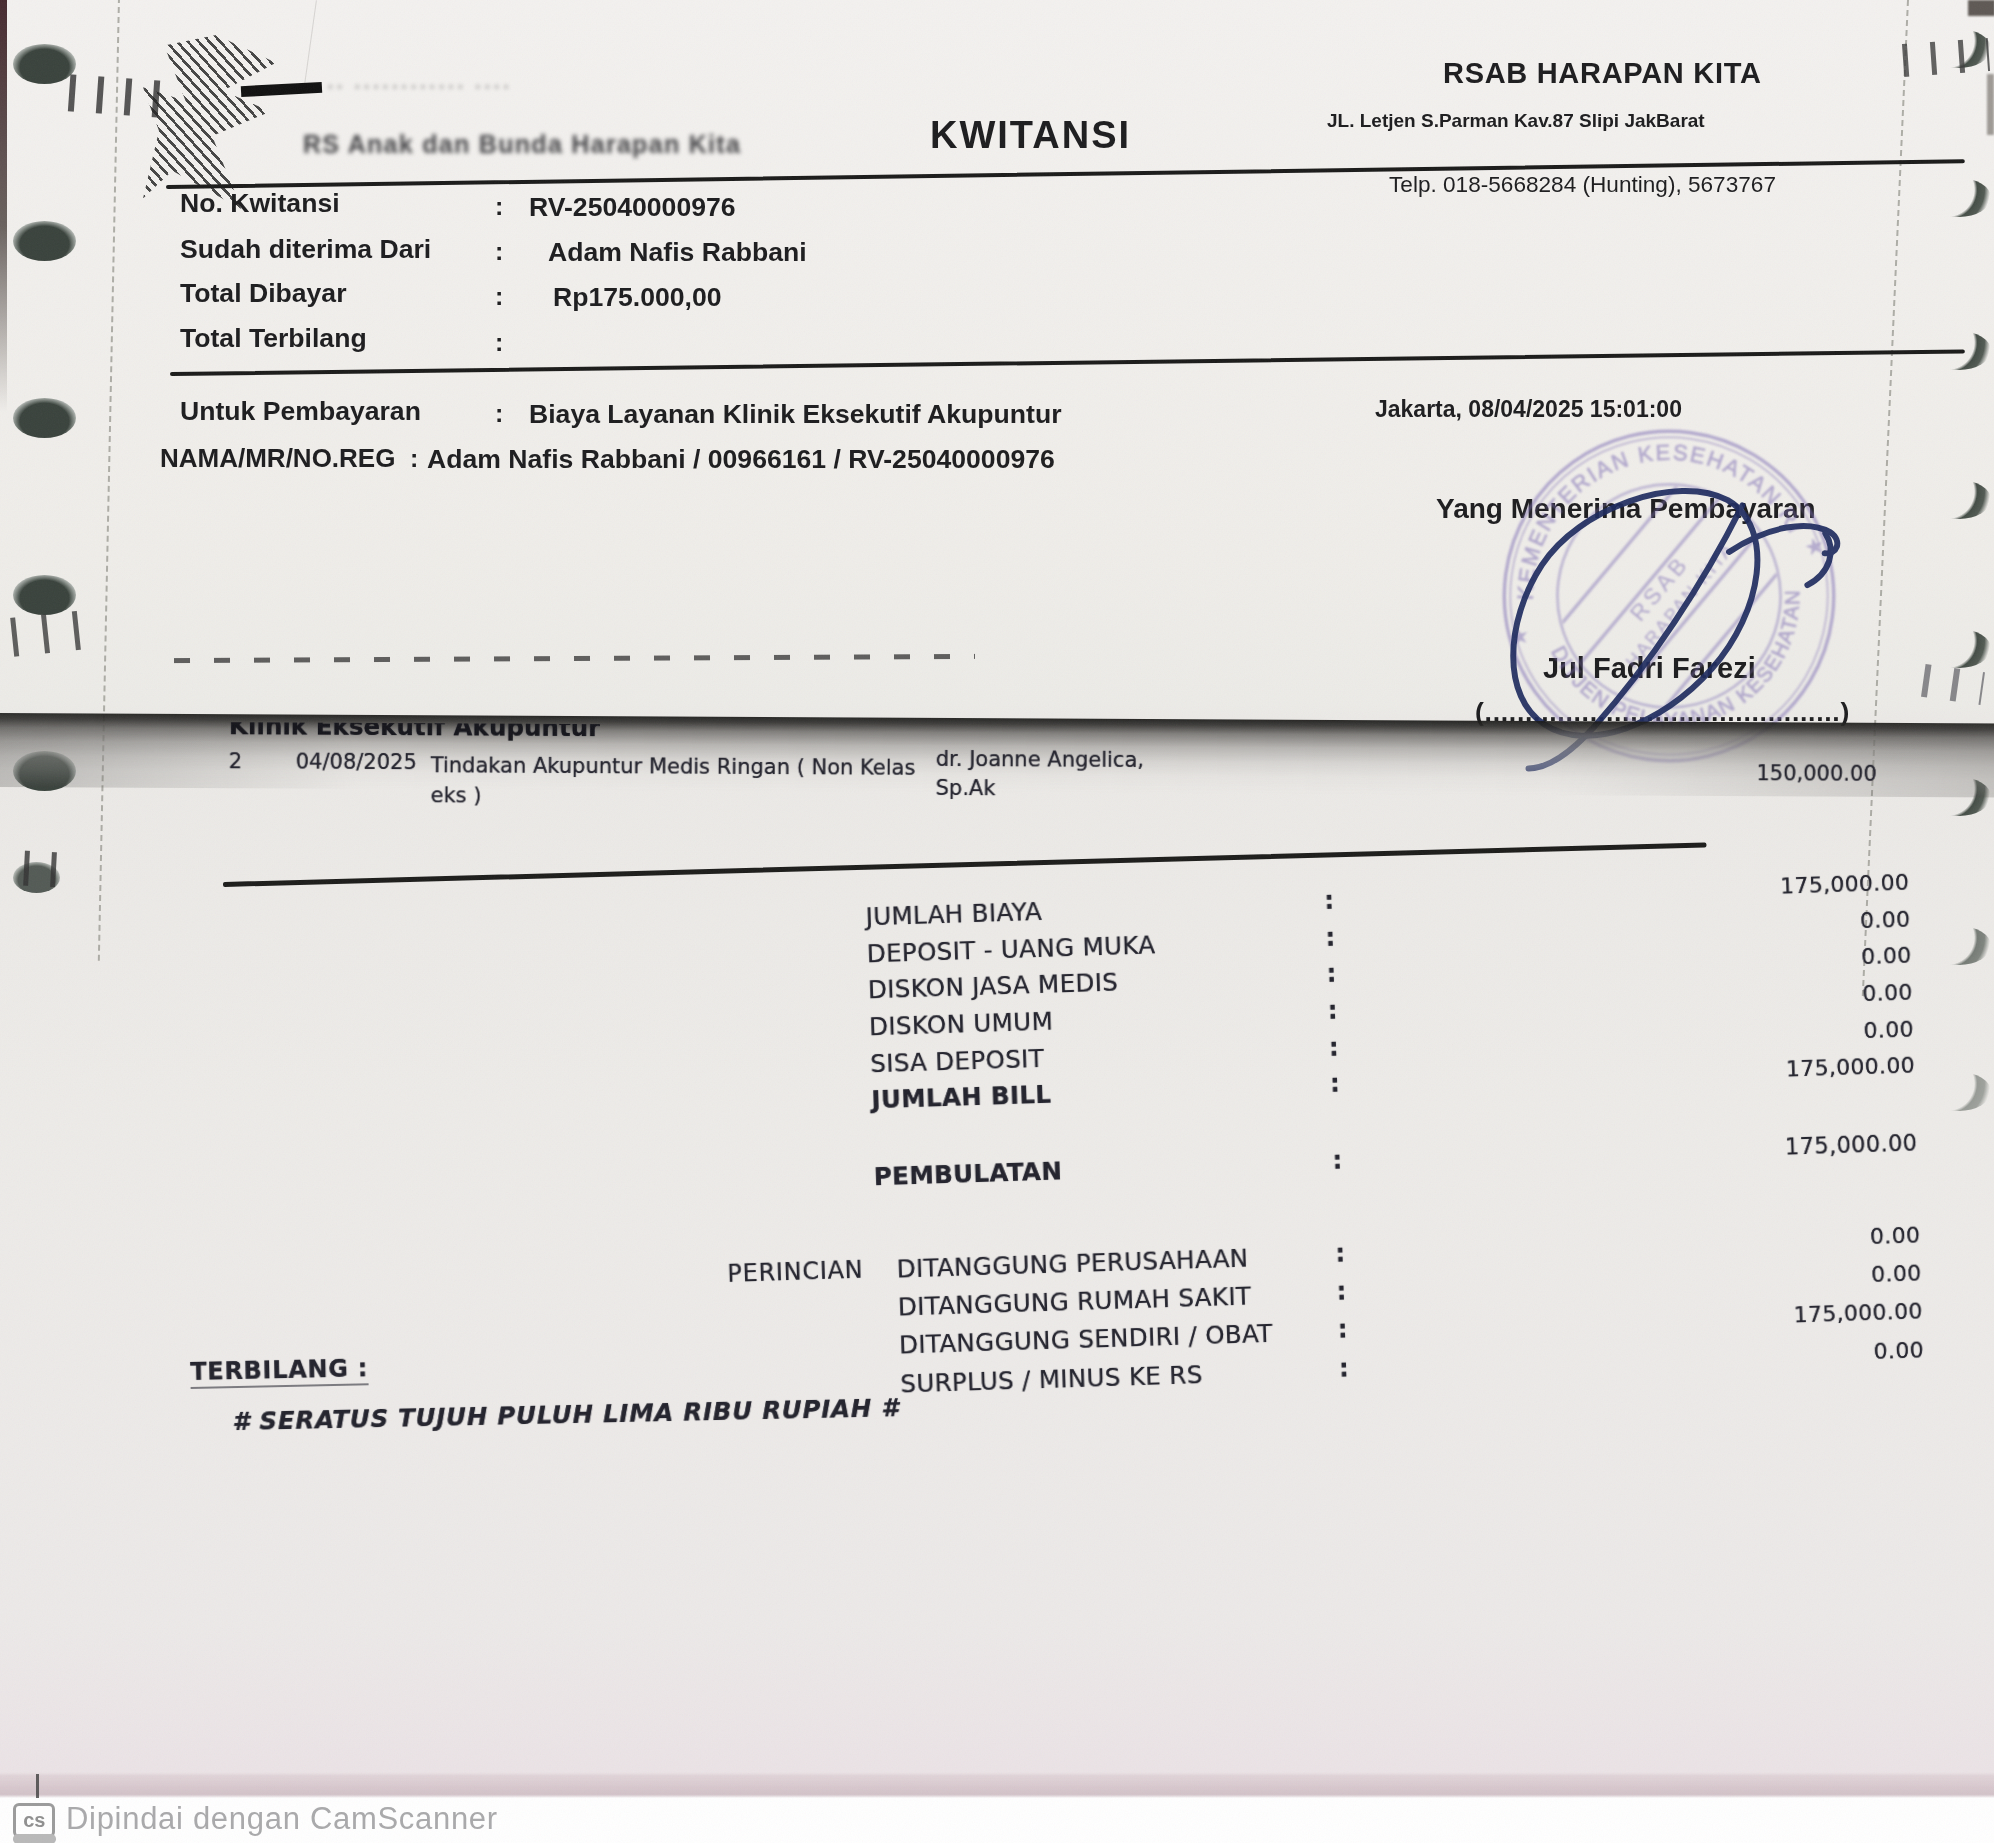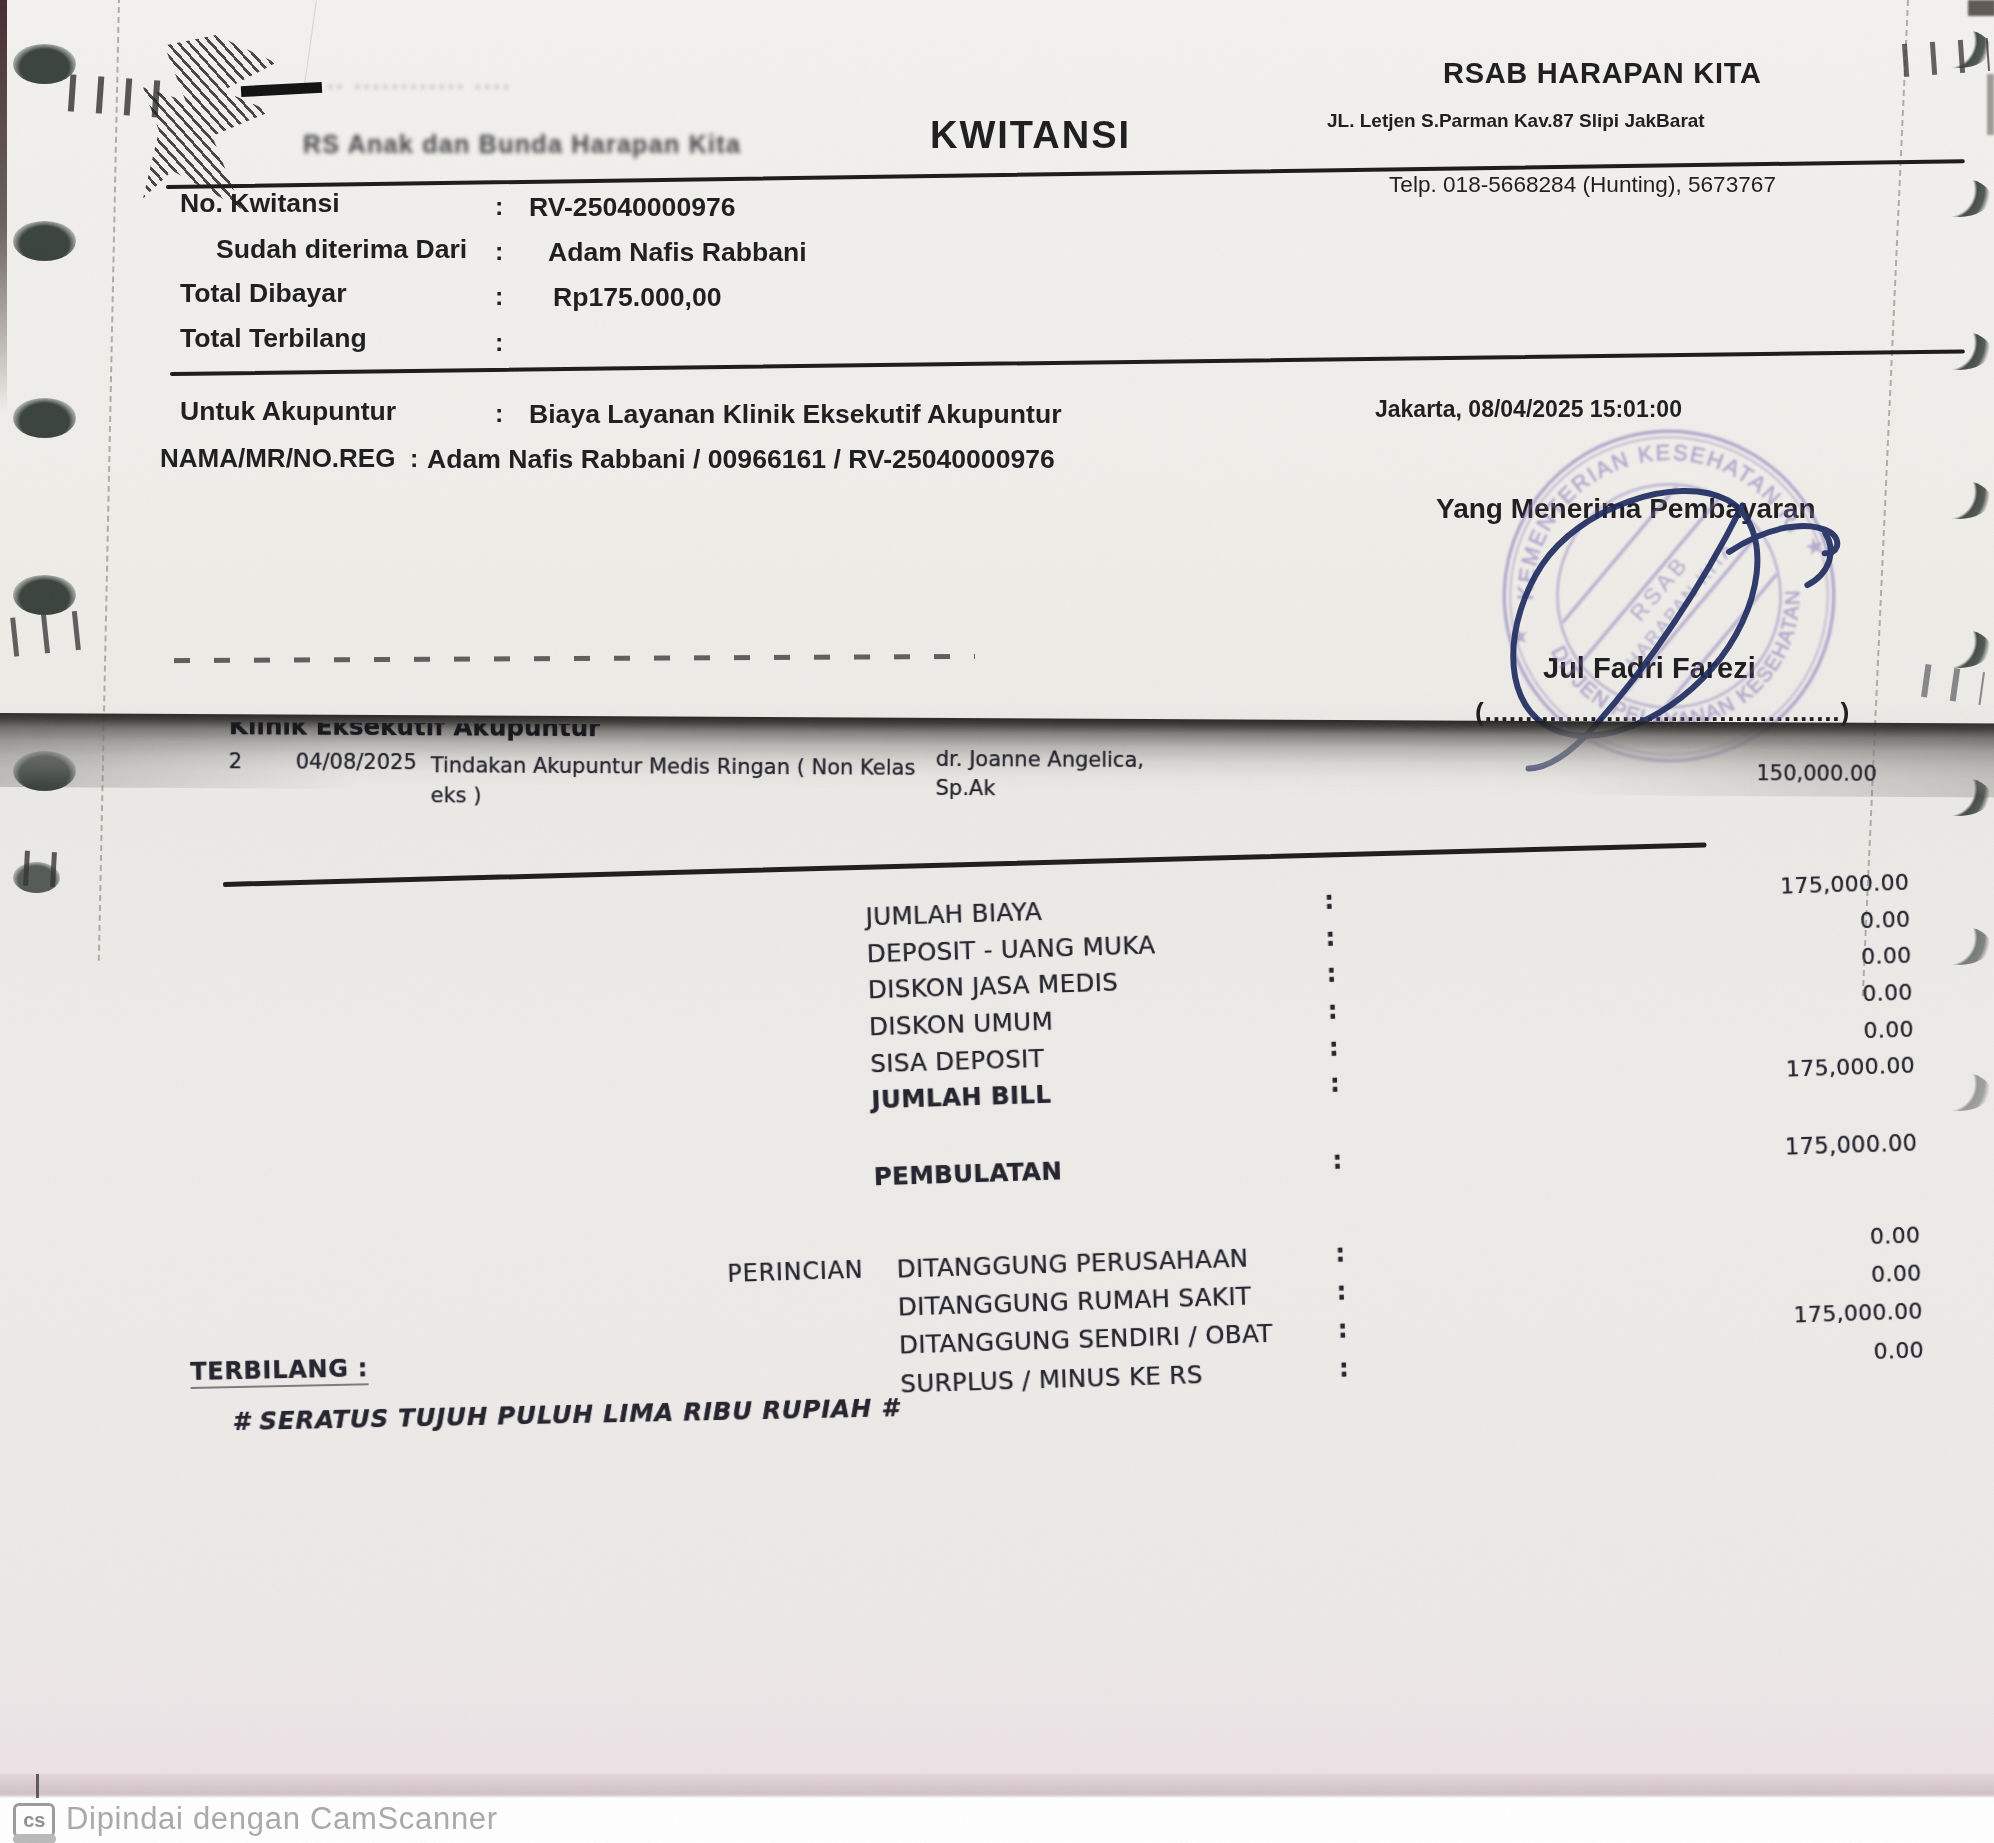--- a/index.html
+++ b/index.html
@@ -99,32 +99,32 @@
 
   <div class="t fw8" style="left:930px;top:114px;font-size:38px;letter-spacing:2px;">KWITANSI</div>
 
   <div class="rule ni" style="left:166px;top:185px;width:1799px;height:4px;transform:rotate(-0.82deg);"></div>
   <div class="rule ni" style="left:170px;top:372px;width:1795px;height:4px;transform:rotate(-0.72deg);"></div>
 
   <div class="t fw6" style="left:180px;top:188px;font-size:26.6px;">No. Kwitansi</div>
   <div class="t fw7" style="left:495px;top:192px;font-size:25px;">:</div>
   <div class="t fw6" style="left:529px;top:192px;font-size:26.6px;">RV-25040000976</div>
 
-  <div class="t fw6" style="left:180px;top:234px;font-size:26.6px;margin-left:36px;">Sudah diterima Dari</div>
+  <div class="t fw6" style="left:180px;top:234px;font-size:26.6px;">Sudah diterima Dari</div>
   <div class="t fw7" style="left:495px;top:237px;font-size:25px;">:</div>
   <div class="t fw6" style="left:548px;top:237px;font-size:26.6px;">Adam Nafis Rabbani</div>
 
   <div class="t fw6" style="left:180px;top:278px;font-size:26.6px;">Total Dibayar</div>
   <div class="t fw7" style="left:495px;top:282px;font-size:25px;">:</div>
   <div class="t fw6" style="left:529px;top:282px;font-size:26.6px;margin-left:24px;">Rp175.000,00</div>
 
   <div class="t fw6" style="left:180px;top:323px;font-size:26.6px;">Total Terbilang</div>
   <div class="t fw7" style="left:495px;top:328px;font-size:25px;">:</div>
 
-  <div class="t fw6" style="left:180px;top:396px;font-size:26.6px;">Untuk Akupuntur</div>
+  <div class="t fw6" style="left:180px;top:396px;font-size:26.6px;">Untuk Pembayaran</div>
   <div class="t fw7" style="left:495px;top:399px;font-size:25px;">:</div>
   <div class="t fw6" style="left:529px;top:399px;font-size:26.6px;">Biaya Layanan Klinik Eksekutif Akupuntur</div>
   <div class="t fw6" style="left:1375px;top:396px;font-size:23px;">Jakarta, 08/04/2025 15:01:00</div>
 
   <div class="t fw7" style="left:160px;top:443px;font-size:26px;">NAMA/MR/NO.REG</div>
   <div class="t fw7" style="left:410px;top:444px;font-size:25px;">:</div>
   <div class="t fw6" style="left:427px;top:444px;font-size:26.6px;">Adam Nafis Rabbani / 00966161 / RV-25040000976</div>
 
   <div class="t fw6" style="left:1436px;top:493px;font-size:28px;">Yang Menerima Pembayaran</div>
   <div class="t fw6" style="left:1543px;top:652px;font-size:29px;">Jul Fadri Farezi</div>

